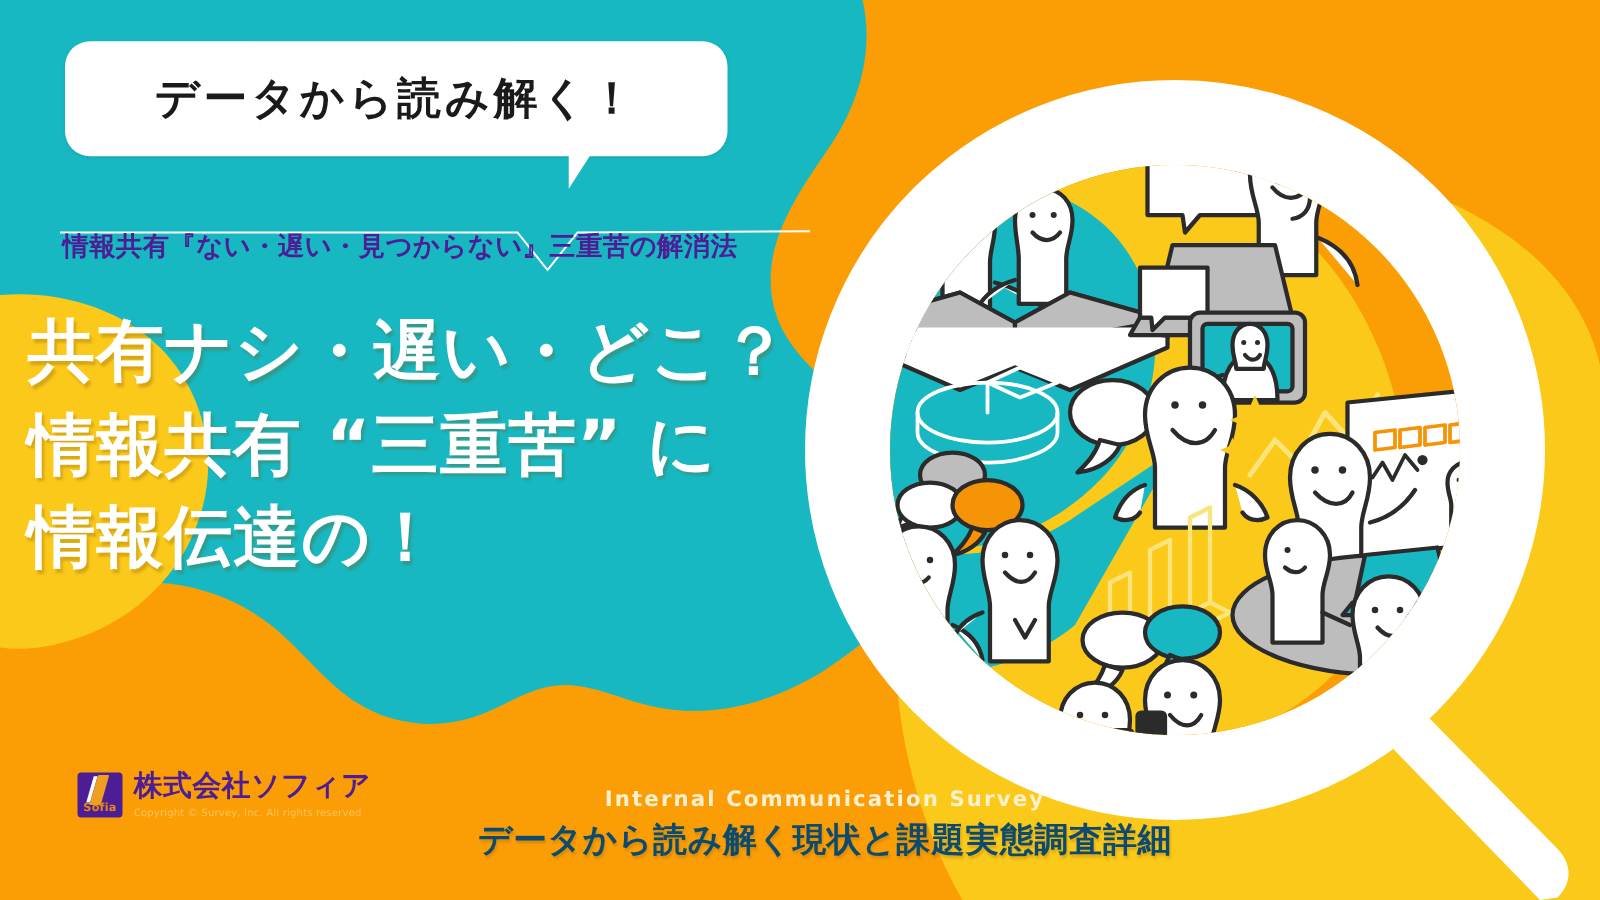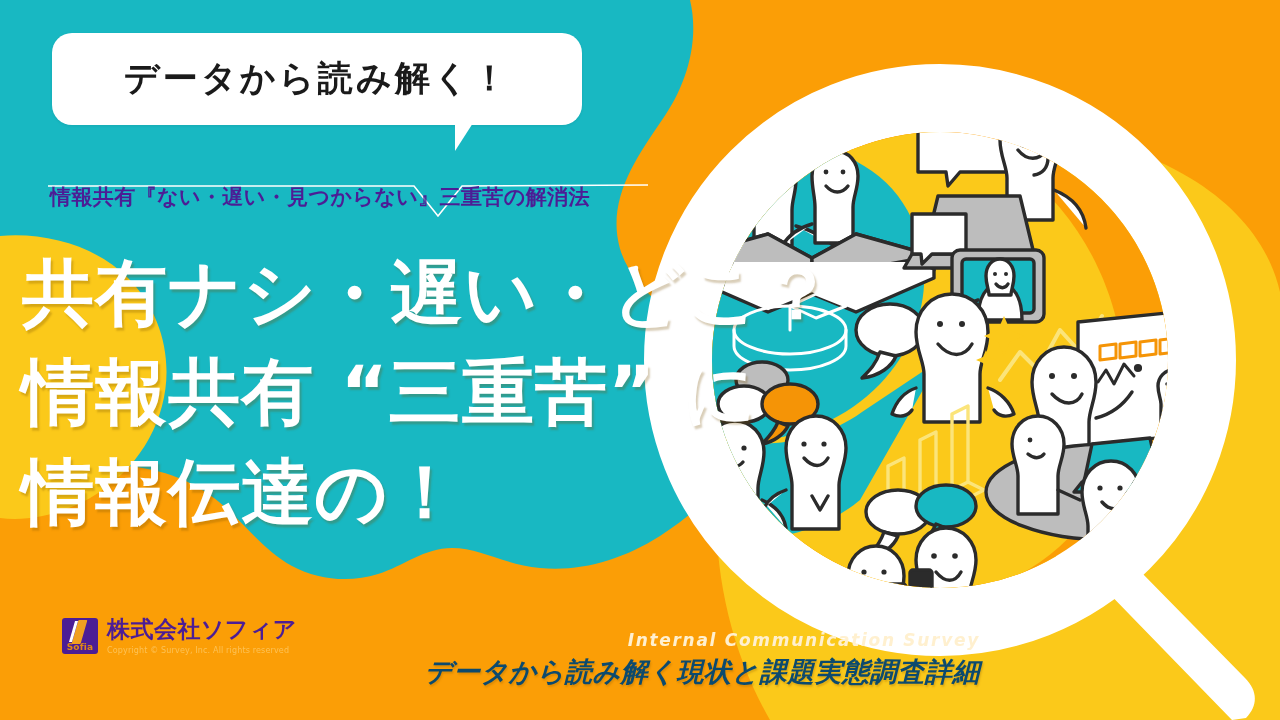--- a/index.html
+++ b/index.html
@@ -49,21 +49,21 @@
     white-space:nowrap;
     text-align:left;
     margin-top:38px;
   }
 
   
   #headline{
     position:absolute;left:22px;top:244px;
     z-index:30;
     color:#FFFFFF;
-    font-size:72px;font-weight:bold;
+    font-size:54px;font-weight:bold;
     line-height:1.38;
     letter-spacing:.015em;
     text-shadow:2px 3px 2px rgba(120,80,0,.28);
     white-space:nowrap;
   }
   #headline .ln{display:block;}
 
   
   #logo{
     position:absolute;left:62px;top:616px;
@@ -107,23 +107,22 @@
   #logo-copyright{
     margin-top:2px;
     font-size:8px;color:#FDC256;
     letter-spacing:.02em;
     white-space:nowrap;
   }
 
   
   #caption{
     position:absolute;left:340px;top:630px;
-    width:640px;text-align:right;
-    z-index:30;
-    font-style:italic;
+    width:640px;text-align:center;
+    z-index:30;
   }
   #caption-en{
     font-size:17px;color:#FFF0CF;font-weight:600;
     letter-spacing:.10em;
     white-space:nowrap;
   }
   #caption-ja{
     margin-top:4px;
     font-size:27px;font-weight:bold;color:#0c4a6e;
     letter-spacing:.02em;

